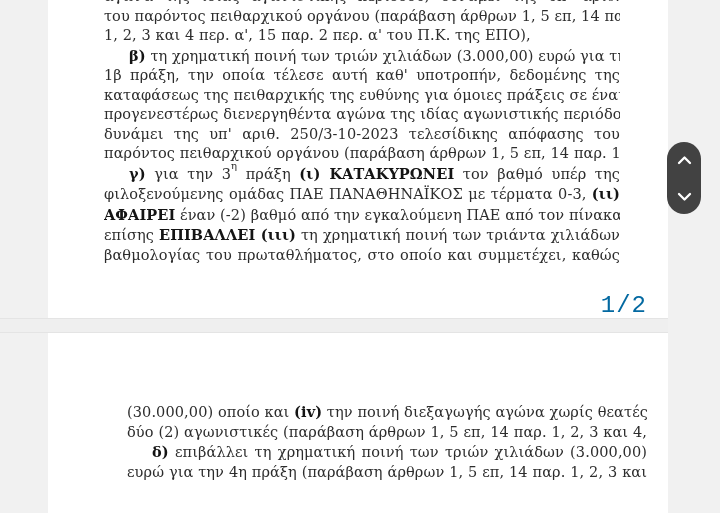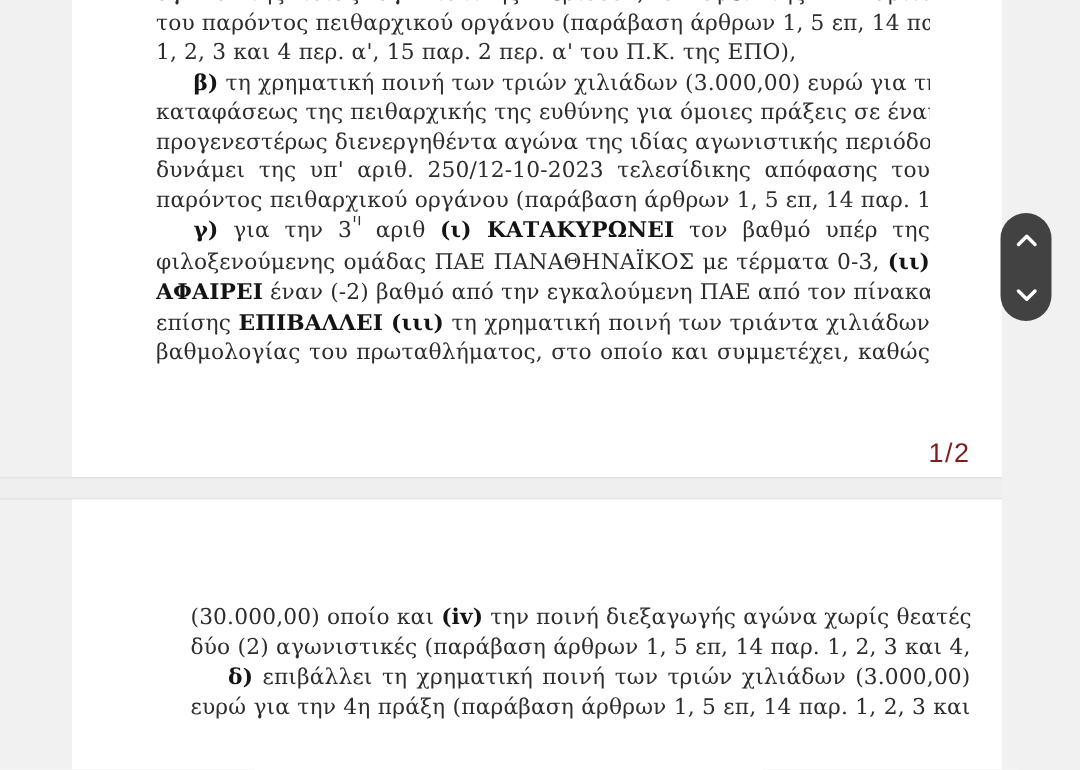--- a/index.html
+++ b/index.html
@@ -13,44 +13,45 @@
        border-top:1px solid #e4e4e4;border-bottom:1px solid #e4e4e4;box-sizing:border-box;}
   .content{position:absolute;}
   .p1c{left:56px;right:48px;top:-13px;}
   .p2c{left:79px;right:21px;top:69px;}
   .line{font-size:14.5px;line-height:19.5px;color:#2d2d2d;letter-spacing:0.1px;
         text-align:justify;text-align-last:justify;white-space:nowrap;overflow:hidden;}
   .line.nojust{text-align:left;text-align-last:left;}
   .line.indent{padding-left:25px;}
   .line b{font-weight:bold;color:#141414;}
   .line sup{font-size:10px;line-height:0;position:relative;top:-4px;}
-  .indicator{position:absolute;top:292px;right:73px;font-family:Liberation Sans, sans-serif;
-             font-size:18px;color:#7f1d1d;letter-spacing:1px;}
+  .indicator{position:absolute;top:292px;right:73px;font-family:Liberation Mono, monospace;
+             font-size:24px;color:#0369a1;letter-spacing:1px;}
   .nav{position:absolute;left:667px;top:142px;width:34px;height:72px;background:#424242;
        border-radius:17px;display:flex;flex-direction:column;overflow:hidden;}
   .nav button{flex:1;background:transparent;border:none;margin:0;padding:0;cursor:pointer;
               display:flex;align-items:center;justify-content:center;}
   .nav svg{display:block;}
 </style>
 </head>
 <body>
 
 <div class="viewer">
 
   <div class="page page1">
     <div class="content p1c" id="page-0-content">
         <div class="line"><span>αγώνα της ίδιας αγωνιστικής περιόδου, δυνάμει της υπ' αριθ.</span></div>
         <div class="line"><span>του παρόντος πειθαρχικού οργάνου (παράβαση άρθρων 1, 5 επ, 14 παρ.</span></div>
         <div class="line nojust"><span>1, 2, 3 και 4 περ. α', 15 παρ. 2 περ. α' του Π.Κ. της ΕΠΟ),</span></div>
         <div class="line indent"><b>β)</b><span> τη χρηματική ποινή των τριών χιλιάδων (3.000,00) ευρώ για την</span></div>
+        <div class="line"><span>1β πράξη, την οποία τέλεσε αυτή καθ' υποτροπήν, δεδομένης της</span></div>
         <div class="line"><span>καταφάσεως της πειθαρχικής της ευθύνης για όμοιες πράξεις σε έναν</span></div>
         <div class="line"><span>προγενεστέρως διενεργηθέντα αγώνα της ιδίας αγωνιστικής περιόδου,</span></div>
-        <div class="line"><span>δυνάμει της υπ' αριθ. 250/12-10-2023 τελεσίδικης απόφασης του</span></div>
+        <div class="line"><span>δυνάμει της υπ' αριθ. 250/3-10-2023 τελεσίδικης απόφασης του</span></div>
         <div class="line"><span>παρόντος πειθαρχικού οργάνου (παράβαση άρθρων 1, 5 επ, 14 παρ. 1,</span></div>
-        <div class="line indent"><b>γ)</b><span> για την 3</span><span><sup>η</sup></span><span> αριθ </span><b>(ι) ΚΑΤΑΚΥΡΩΝΕΙ</b><span> τον βαθμό υπέρ της</span></div>
+        <div class="line indent"><b>γ)</b><span> για την 3</span><span><sup>η</sup></span><span> πράξη </span><b>(ι) ΚΑΤΑΚΥΡΩΝΕΙ</b><span> τον βαθμό υπέρ της</span></div>
         <div class="line"><span>φιλοξενούμενης ομάδας ΠΑΕ ΠΑΝΑΘΗΝΑΪΚΟΣ με τέρματα 0-3, </span><b>(ιι)</b></div>
         <div class="line"><b>ΑΦΑΙΡΕΙ</b><span> έναν (-2) βαθμό από την εγκαλούμενη ΠΑΕ από τον πίνακα</span></div>
         <div class="line"><span>επίσης </span><b>ΕΠΙΒΑΛΛΕΙ (ιιι)</b><span> τη χρηματική ποινή των τριάντα χιλιάδων</span></div>
         <div class="line"><span>βαθμολογίας του πρωταθλήματος, στο οποίο και συμμετέχει, καθώς</span></div>
       </div>
   </div>
 
   <div class="gap"></div>
 
   <div class="page page2">

